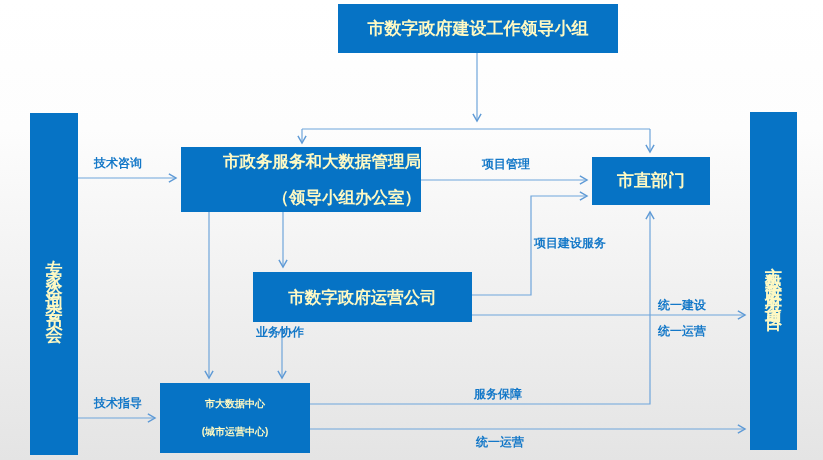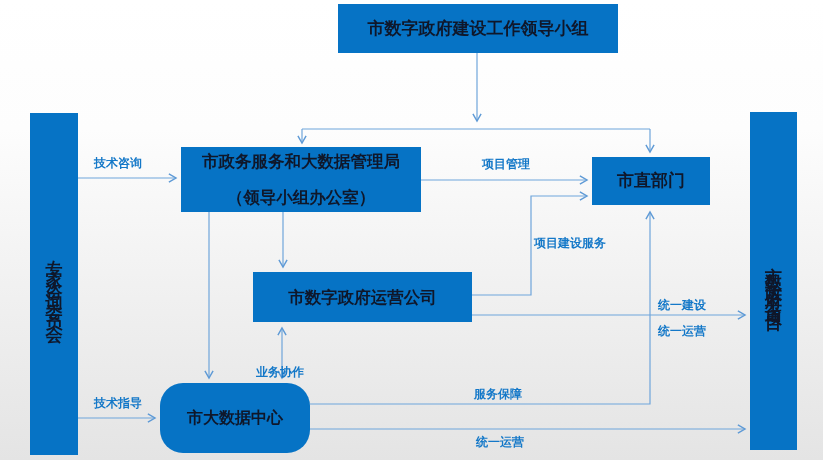--- a/index.html
+++ b/index.html
@@ -10,21 +10,21 @@
   #stage{
     position:relative;
     width:823px;height:460px;
     overflow:hidden;
     background:linear-gradient(180deg,#FFFFFF 0%,#FDFDFD 28%,#F1F1F1 62%,#E4E4E4 100%);
   }
   #connectors{position:absolute;left:0;top:0;width:823px;height:460px;}
   .node{
     position:absolute;
     background:var(--node-fill,#0673C5);
-    color:#0f172a;
+    color:#fef9c3;
     display:flex;flex-direction:column;
     align-items:center;justify-content:center;
     text-align:center;
     font-weight:bold;
     box-sizing:border-box;
   }
   .node .l1{line-height:1.25;}
   .node .l2{line-height:1.25;margin-top:15px;}
   .vbar{
     writing-mode:vertical-rl;
@@ -73,46 +73,47 @@
   </div>
 
   <div class="node vbar" style="left:30px;top:113px;width:48px;height:342px;letter-spacing:11px;">
     <span>专家咨询委员会</span>
   </div>
 
   <div class="node vbar" style="left:750px;top:112px;width:47px;height:338px;letter-spacing:6px;">
     <span>市数字政府平台项目</span>
   </div>
 
-  <div class="node" style="left:181px;top:147px;width:240px;height:65px;font-size:16.5px;">
+  <div class="node" style="left:181px;top:147px;width:240px;height:65px;font-size:16.5px;align-items:flex-end;">
     <span class="l1">市政务服务和大数据管理局</span>
     <span class="l2">（领导小组办公室）</span>
   </div>
 
   <div class="node" style="left:592px;top:157px;width:118px;height:48px;font-size:17px;">
     <span class="l1">市直部门</span>
   </div>
 
   <div class="node" style="left:253px;top:272px;width:219px;height:50px;font-size:16.5px;">
     <span class="l1">市数字政府运营公司</span>
   </div>
 
-  <div class="node" style="left:160px;top:383px;width:150px;height:70px;font-size:16px;border-radius:23px;">
+  <div class="node" style="left:160px;top:383px;width:150px;height:70px;font-size:10px;">
     <span class="l1">市大数据中心</span>
+    <span class="l2">(城市运营中心)</span>
   </div>
 
   <span class="edge-label" style="left:94px;top:155px;width:66px;">技术咨询</span>
 
   <span class="edge-label" style="left:94px;top:395px;width:66px;">技术指导</span>
 
   <span class="edge-label" style="left:482px;top:156px;">项目管理</span>
 
   <span class="edge-label" style="left:490px;top:235px;margin-left:44px;">项目建设服务</span>
 
-  <span class="edge-label" style="left:256px;top:364px;">业务协作</span>
+  <span class="edge-label" style="left:256px;top:324px;">业务协作</span>
 
   <span class="edge-label" style="left:658px;top:297px;width:62px;">统一建设</span>
 
   <span class="edge-label" style="left:658px;top:323px;width:62px;">统一运营</span>
 
   <span class="edge-label" style="left:474px;top:386px;">服务保障</span>
 
   <span class="edge-label" style="left:476px;top:434px;">统一运营</span>
 
 </div>

